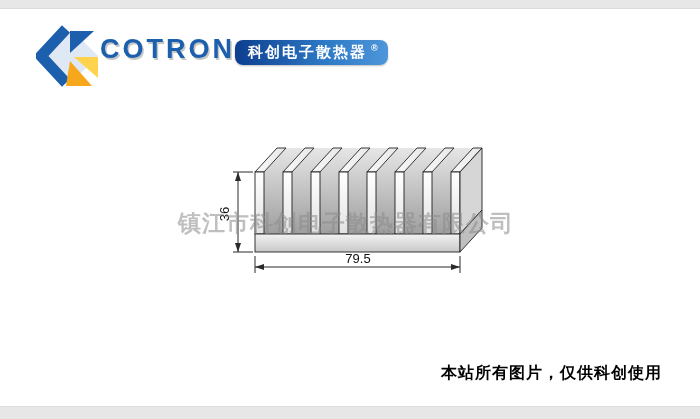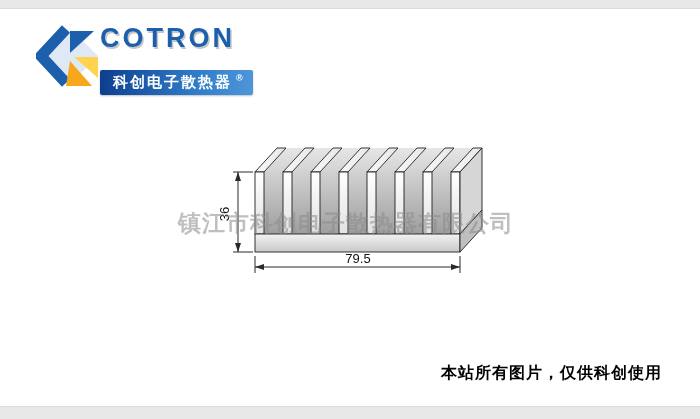--- a/index.html
+++ b/index.html
@@ -25,32 +25,32 @@
     background: #e7e7e7;
     border-top: 1px solid #dcdcdc;
   }
 
   
   .logo {
     position: absolute; left: 36px; top: 24px;
     display: flex; align-items: flex-start;
   }
   .logo-mark { width: 62px; height: 66px; margin-right: 2px; }
-  .logo-text { display: flex; flex-direction: column; }
+  .logo-text { display: flex; flex-direction: row; align-items: flex-end; }
   .logo-brand {
     font-size: 27px; font-weight: 800;
     color: #1b5fad; letter-spacing: 3px;
     text-shadow: 1.5px 1.5px 0 #c6c6c6;
     line-height: 1.1;
   }
   .logo-pill {
     margin-top: 16px;
     display: inline-flex; align-items: center;
     background: linear-gradient(90deg, #0d3e8f 0%, #2e7ac6 60%, #4e96da 100%);
-    border-radius: 2px;
+    border-radius: 8px;
     padding: 3px 10px 4px 13px;
     color: #ffffff; font-size: 15px; font-weight: 700;
     letter-spacing: 2px; line-height: 1.2;
     box-shadow: 0 1px 2px rgba(0,0,0,0.25);
     width: fit-content;
   }
   .logo-reg { font-size: 9px; margin-left: 4px; letter-spacing: 0; align-self: flex-start; }
 
   
   .drawing-svg { position: absolute; left: 205px; top: 130px; z-index: 2; }

